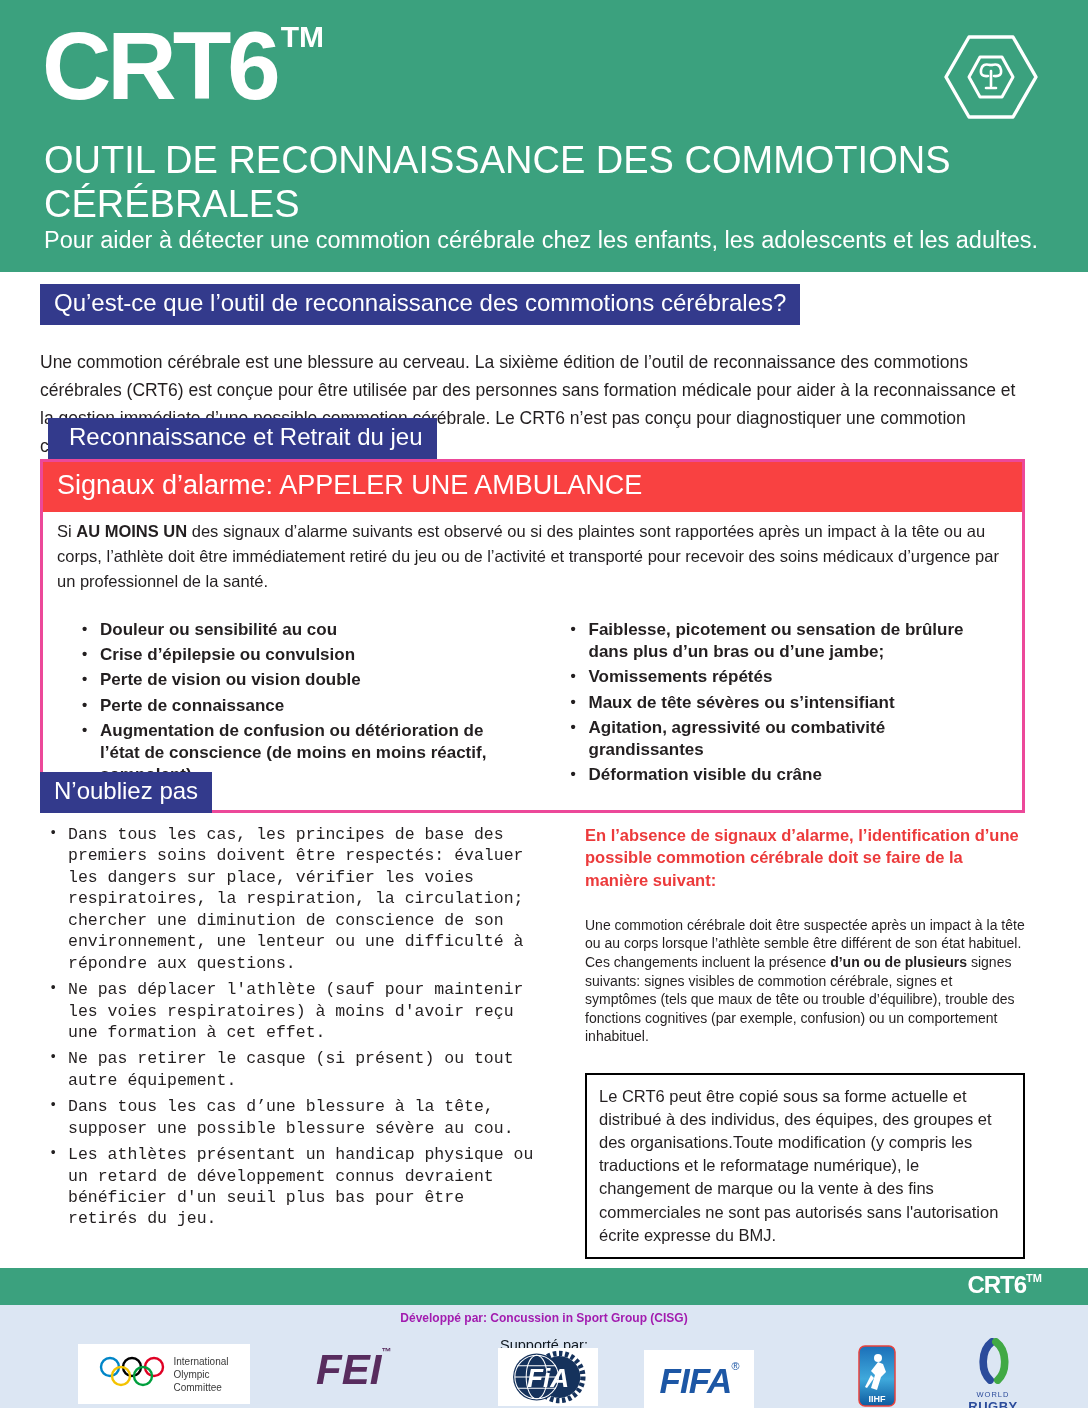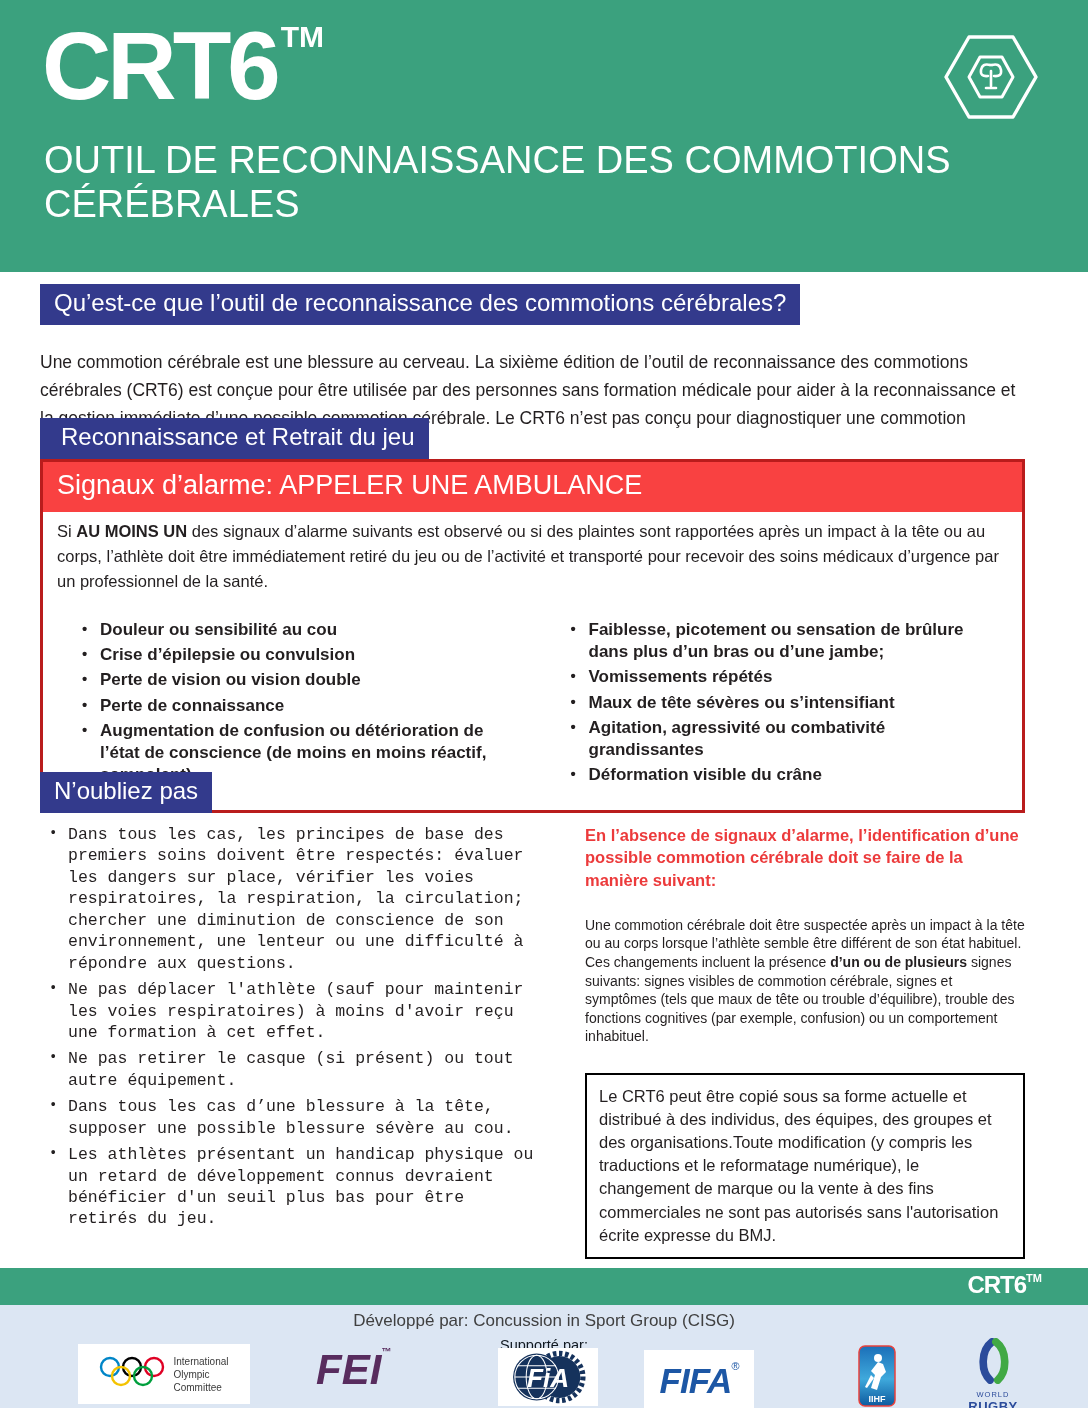--- a/index.html
+++ b/index.html
@@ -10,26 +10,26 @@
   
   .header{position:absolute;left:0;top:0;width:1088px;height:272px;background:#3BA17E;color:#fff;}
   .logo{position:absolute;left:42px;top:18px;font-size:96px;font-weight:bold;letter-spacing:-4px;line-height:1;}
   .logo .tm{font-size:30px;letter-spacing:0;vertical-align:top;position:relative;top:4px;left:4px;font-weight:bold;}
   .hex-icon{position:absolute;right:50px;top:30px;}
   .doc-title{position:absolute;left:44px;top:138px;width:920px;font-size:38px;line-height:1.16;font-weight:400;}
   .doc-subtitle{position:absolute;left:44px;top:227px;width:1000px;font-size:23.5px;font-weight:400;}
   
   .band{position:absolute;background:#333A8C;color:#fff;font-size:24px;padding:5px 14px 8px 14px;white-space:nowrap;}
   .band-what{left:40px;top:284px;}
-  .band-recognise{left:40px;top:418px;padding-left:21px;}
+  .band-recognise{left:48px;top:418px;padding-left:21px;}
   .band-remember{left:40px;top:772px;}
   
   .para-what{position:absolute;left:40px;top:330px;width:985px;font-size:17.5px;line-height:1.6;}
   
-  .redbox{position:absolute;left:40px;top:459px;width:985px;border:3px solid #b91c1c;background:#fff;box-sizing:border-box;}
+  .redbox{position:absolute;left:40px;top:459px;width:985px;border:3px solid #ec4899;background:#fff;box-sizing:border-box;}
   .redbox-head{background:#F94141;color:#fff;font-size:27px;padding:8px 14px 11px 14px;}
   .redbox-body{padding:7px 14px 8px 14px;}
   .redbox-intro{font-size:16.5px;line-height:1.52;margin:0;}
   .redcols{display:flex;gap:26px;margin-top:9px;}
   .redcol{flex:1;}
   ul.blist{list-style:none;margin:16px;padding:0;}
   ul.blist li{position:relative;padding-left:27px;font-weight:bold;font-size:17px;line-height:1.3;margin-bottom:3px;}
   ul.blist li::before{content:"\2022";position:absolute;left:9px;top:0;font-size:15px;}
   
   .remember-left{position:absolute;left:40px;top:824px;width:502px;font-family:Liberation Mono, monospace;}
@@ -39,21 +39,21 @@
   .remember-right{position:absolute;left:585px;top:824px;width:440px;}
   .red-heading{color:#EC3A3B;font-weight:bold;font-size:16.5px;line-height:1.35;margin:0;}
   .right-para{margin:25px 0 0 0;font-size:14px;line-height:1.33;}
   .copyright{margin-top:27px;border:2px solid #000;padding:10px 12px;font-size:16.5px;line-height:1.4;}
   .b{font-weight:bold;}
   
   .footer-green{position:absolute;left:0;top:1268px;width:1088px;height:37px;background:#3BA17E;}
   .footer-brand{position:absolute;right:46px;top:3px;color:#fff;font-weight:bold;font-size:24px;letter-spacing:-1px;}
   .footer-brand .tm{font-size:11px;vertical-align:top;position:relative;top:1px;letter-spacing:0;}
   .footer-blue{position:absolute;left:0;top:1305px;width:1088px;height:103px;background:#DCE6F3;}
-  .dev-text{position:absolute;top:6px;left:0;width:100%;text-align:center;font-weight:normal;font-size:17px;color:#404040;}
+  .dev-text{position:absolute;top:6px;left:0;width:100%;text-align:center;font-weight:bold;font-size:12px;color:#a21caf;}
   .sup-text{position:absolute;top:32px;left:0;width:100%;text-align:center;font-size:14.5px;color:#101820;}
   .logo-card{position:absolute;background:#fff;display:flex;align-items:center;justify-content:center;}
   .ioc-card{left:78px;top:39px;width:172px;height:60px;gap:8px;padding:16px 6px;box-sizing:border-box;}
   .ioc-text{font-size:10px;color:#3a3a3a;line-height:1.3;text-align:left;}
   .fei-logo{position:absolute;left:316px;top:44px;color:#582C5E;font-size:42px;font-weight:bold;font-style:italic;line-height:1;}
   .fei-logo .tm{font-size:10px;font-style:normal;vertical-align:top;position:relative;top:-2px;}
   .fia-card{left:498px;top:43px;width:100px;height:58px;}
   .fifa-card{left:644px;top:45px;width:110px;height:61px;font-style:italic;}
   .fifa-text{color:#1D57A5;font-size:35px;font-weight:bold;letter-spacing:-1px;line-height:1;}
   .fifa-text .reg{font-size:11px;vertical-align:top;position:relative;top:-2px;font-weight:normal;}
@@ -76,20 +76,21 @@
         <path d="M46,35 q-8,-2 -9,5 q-1,7 7,6"></path>
         <path d="M48,35 q8,-2 9,5 q1,7 -7,6"></path>
         <path d="M46,35 h2"></path>
         <path d="M47,41 v15"></path>
         <path d="M42,58 h10"></path>
       </g>
     </svg>
   </div>
 
   <div class="doc-title">OUTIL DE RECONNAISSANCE DES COMMOTIONS CÉRÉBRALES</div>
+  <div class="doc-subtitle">Pour aider à détecter une commotion cérébrale chez les enfants, les adolescents et les adultes.</div>
 </div>
 
 <div class="band band-what">Qu’est-ce que l’outil de reconnaissance des commotions cérébrales?</div>
 <p class="para-what">Une commotion cérébrale est une blessure au cerveau. La sixième édition de l’outil de reconnaissance des commotions cérébrales (CRT6) est conçue pour être utilisée par des personnes sans formation médicale pour aider à la reconnaissance et la gestion immédiate d’une possible commotion cérébrale. Le CRT6 n’est pas conçu pour diagnostiquer une commotion cérébrale.</p>
 
 <div class="band band-recognise">Reconnaissance et Retrait du jeu</div>
 
 <div class="redbox">
   <div class="redbox-head">Signaux d’alarme: APPELER UNE AMBULANCE</div>
   <div class="redbox-body">

